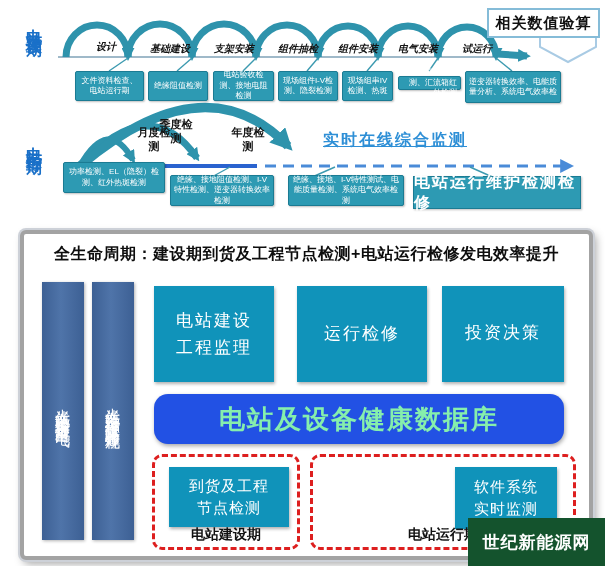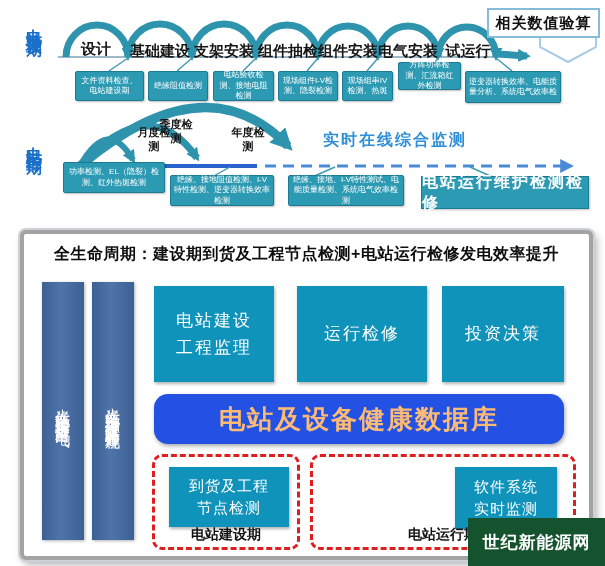--- a/index.html
+++ b/index.html
@@ -4,21 +4,21 @@
 <style>
   html,body{margin:0;padding:0;background:#fff;}
   body{width:605px;height:566px;position:relative;overflow:hidden;
        font-family:"Liberation Sans","DejaVu Sans",sans-serif;}
   .abs{position:absolute;}
 
   
   #flow-svg{left:0;top:0;width:605px;height:228px;}
   .vlabel{writing-mode:vertical-rl;text-orientation:upright;
           font-weight:bold;color:#1a70c8;font-size:16px;letter-spacing:3px;line-height:1;}
-  .step-label{font-size:15px;font-weight:600;color:#151515;text-align:center;}
+  .step-label{font-size:10px;font-weight:600;color:#151515;text-align:right;font-style:italic;}
   .chk{background:#2d9ab3;border:1px solid #1b7b93;color:#fff;font-size:8px;
        line-height:1.3;display:flex;align-items:center;justify-content:center;
        text-align:center;padding:1px 3px;box-sizing:border-box;border-radius:2px;
        box-shadow:1px 1px 2px rgba(0,0,0,.25);}
   .accept-box{background:#fff;border:2px solid #85bcd8;color:#111;font-weight:bold;
        font-size:15px;display:flex;align-items:center;justify-content:center;letter-spacing:1px;}
   .cycle-label{font-size:11px;font-weight:600;color:#151515;text-align:center;line-height:1.25;}
   .realtime{font-size:16px;font-weight:bold;color:#2e8fd6;letter-spacing:2px;}
   .op-result{background:#2d9ab3;border:1px solid #1b7b93;color:#fff;font-weight:bold;
        font-size:16px;display:flex;align-items:center;justify-content:center;letter-spacing:2px;
@@ -33,21 +33,21 @@
   .bar{width:42px;height:258px;top:48px;
        background:linear-gradient(to right,#3d6094,#4f74a9 45%,#3d6094);
        color:#fff;display:flex;align-items:center;justify-content:center;
        box-shadow:1px 1px 3px rgba(0,0,0,.3);}
   .bar-text{writing-mode:vertical-rl;text-orientation:upright;font-size:15px;
        letter-spacing:2px;line-height:1;}
   .tealbox{background:#1093ba;color:#fff;display:flex;align-items:center;
        justify-content:center;text-align:center;box-shadow:1px 2px 3px rgba(0,0,0,.3);}
   .topbox{font-size:17px;letter-spacing:2px;line-height:1.6;}
   .db-box{left:130px;top:160px;width:410px;height:50px;background:#2251e4;
-       border-radius:14px;color:#fdba74;font-weight:bold;font-size:26px;letter-spacing:2px;
+       border-radius:14px;color:#86efac;font-weight:bold;font-size:26px;letter-spacing:2px;
        display:flex;align-items:center;justify-content:center;box-shadow:1px 2px 4px rgba(0,0,0,.35);}
   .red-group{border:3px dashed #dd1f1f;border-radius:10px;top:220px;height:96px;box-sizing:border-box;}
   .group-label{position:absolute;bottom:3px;width:100%;text-align:center;
        font-size:14px;font-weight:600;color:#111;}
   .botbox{font-size:15px;letter-spacing:1px;line-height:1.5;}
 
   
   .watermark{left:468px;top:518px;width:137px;height:48px;background:#14532d;
        color:#fff;display:flex;flex-direction:column;align-items:center;
        justify-content:center;z-index:10;}
@@ -119,52 +119,52 @@
 <div class="abs step-label" style="left:76px;top:40px;width:40px;">设计</div>
 <div class="abs step-label" style="left:130px;top:42px;width:60px;">基础建设</div>
 <div class="abs step-label" style="left:194px;top:42px;width:60px;">支架安装</div>
 <div class="abs step-label" style="left:258px;top:42px;width:60px;">组件抽检</div>
 <div class="abs step-label" style="left:318px;top:42px;width:60px;">组件安装</div>
 <div class="abs step-label" style="left:378px;top:42px;width:60px;">电气安装</div>
 <div class="abs step-label" style="left:444px;top:42px;width:48px;">试运行</div>
 
 <div class="abs accept-box" style="left:487px;top:8px;width:113px;height:30px;box-sizing:border-box;">相关数值验算</div>
 
-<div class="abs chk" style="left:75px;top:71px;width:69px;height:30px;">文件资料检查、电站建设期</div>
+<div class="abs chk" style="left:75px;top:71px;width:69px;height:30px;">文件资料检查、电站运行期</div>
 <div class="abs chk" style="left:148px;top:71px;width:60px;height:30px;">绝缘阻值检测</div>
 <div class="abs chk" style="left:213px;top:71px;width:61px;height:30px;">电站验收检测、接地电阻检测</div>
 <div class="abs chk" style="left:278px;top:71px;width:60px;height:30px;">现场组件I-V检测、隐裂检测</div>
 <div class="abs chk" style="left:342px;top:71px;width:51px;height:30px;">现场组串IV检测、热斑</div>
-<div class="abs chk" style="left:398px;top:62px;width:63px;height:28px;">方阵功率检测、汇流箱红外检测</div>
+<div class="abs chk" style="left:398px;top:76px;width:63px;height:14px;text-align:right;">方阵功率检测、汇流箱红外检测</div>
 <div class="abs chk" style="left:465px;top:71px;width:96px;height:32px;">逆变器转换效率、电能质量分析、系统电气效率检</div>
 
 <div class="abs cycle-label" style="left:100px;top:126px;width:36px;margin-left:36px;">月度检测</div>
 <div class="abs cycle-label" style="left:158px;top:118px;width:36px;">季度检测</div>
 <div class="abs cycle-label" style="left:230px;top:126px;width:36px;">年度检测</div>
 
-<div class="abs realtime" style="left:323px;top:130px;">实时在线综合监测</div>
+<div class="abs realtime" style="left:323px;top:130px;text-decoration:underline;">实时在线综合监测</div>
 
 <div class="abs chk" style="left:63px;top:162px;width:102px;height:31px;">功率检测、EL（隐裂）检测、红外热斑检测</div>
 <div class="abs chk" style="left:170px;top:175px;width:104px;height:31px;">绝缘、接地阻值检测、I-V特性检测、逆变器转换效率检测</div>
 <div class="abs chk" style="left:288px;top:175px;width:116px;height:31px;">绝缘、接地、I-V特性测试、电能质量检测、系统电气效率检测</div>
-<div class="abs op-result" style="left:413px;top:176px;width:168px;height:33px;box-sizing:border-box;margin-left:8px;">电站运行维护检测检修</div>
+<div class="abs op-result" style="left:413px;top:176px;width:168px;height:33px;box-sizing:border-box;">电站运行维护检测检修</div>
 
 <div class="abs panel">
   <div class="abs panel-title">全生命周期：建设期到货及工程节点检测+电站运行检修发电效率提升</div>
 
   <div class="abs bar" style="left:18px;">
     <span class="bar-text">光伏电站建设标准规范（电气）</span>
   </div>
   <div class="abs bar" style="left:68px;">
     <span class="bar-text">光伏电站运行维护故障及检修规程</span>
   </div>
 
   <div class="abs tealbox topbox" style="left:130px;top:52px;width:120px;height:96px;padding:0 14px;box-sizing:border-box;">电站建设工程监理</div>
   <div class="abs tealbox topbox" style="left:273px;top:52px;width:130px;height:96px;">运行检修</div>
-  <div class="abs tealbox topbox" style="left:418px;top:52px;width:122px;height:96px;">投资决策</div>
+  <div class="abs tealbox topbox" style="left:418px;top:52px;width:122px;height:96px;font-family:Liberation Mono, monospace;">投资决策</div>
 
   <div class="abs db-box">电站及设备健康数据库</div>
 
   <div class="abs red-group" style="left:128px;width:148px;">
     <div class="abs tealbox botbox" style="left:14px;top:10px;width:120px;height:60px;padding:0 20px;box-sizing:border-box;">到货及工程节点检测</div>
     <div class="group-label">电站建设期</div>
   </div>
 
   <div class="abs red-group" style="left:286px;width:266px;">
     <div class="abs tealbox botbox" style="left:142px;top:10px;width:102px;height:62px;padding:8px 19px;box-sizing:border-box;">软件系统实时监测</div>

